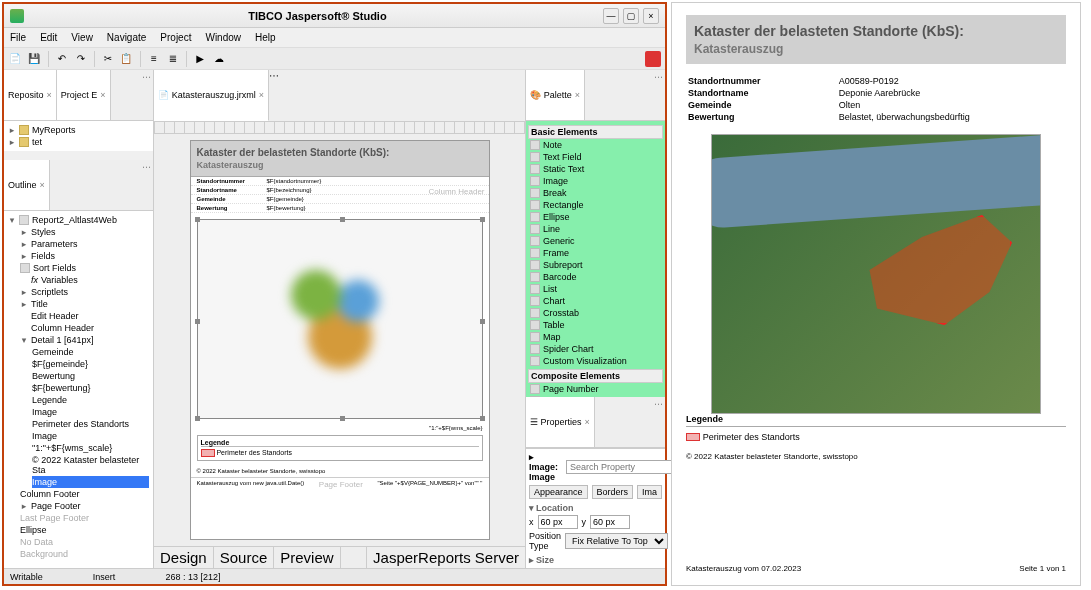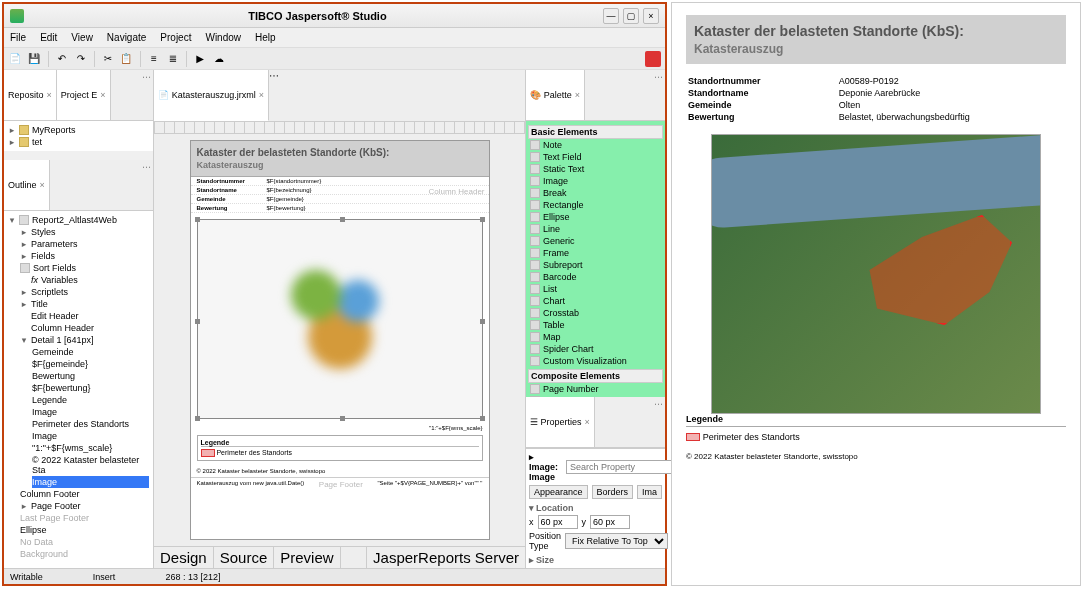--- a/index.html
+++ b/index.html
@@ -439,13 +439,17 @@
         </tr>
   </tbody>
     </table>
   <div class="pv-map">
     <div class="river"></div>
     <div class="poly"></div>
   </div>
   <div class="pv-legend-t">Legende</div>
   <div><span class="swatch"></span> <span style="font-size:9px">Perimeter des Standorts</span></div>
   <div class="pv-copy">© 2022 Kataster belasteter Standorte, swisstopo</div>
+  <div class="pv-foot">
+    <span>Katasterauszug vom 07.02.2023</span>
+    <span>Seite 1 von 1</span>
+  </div>
 </div>
 
 </body></html>

